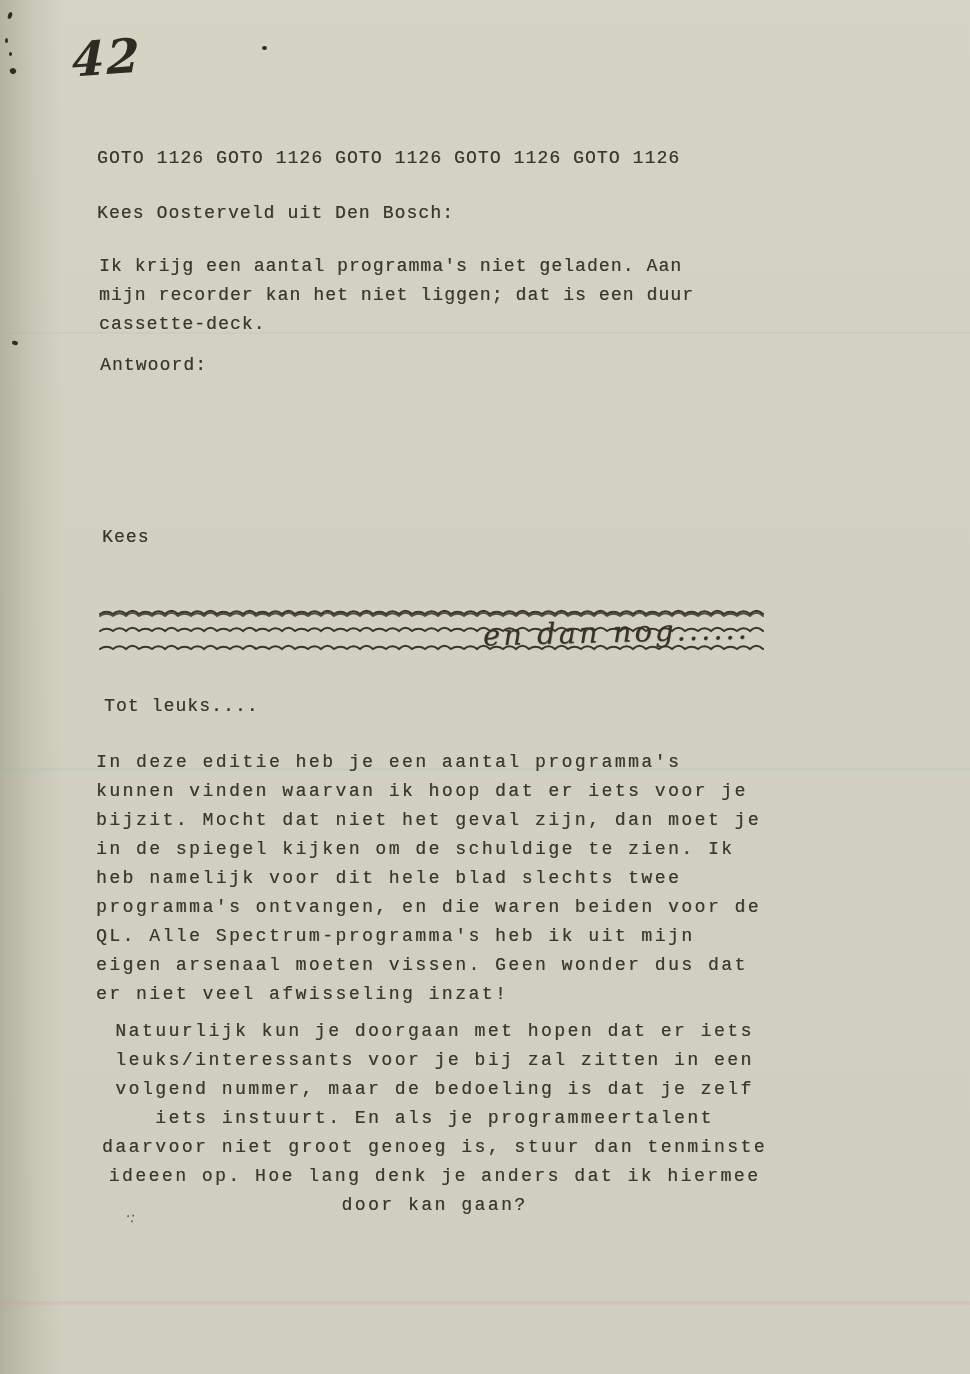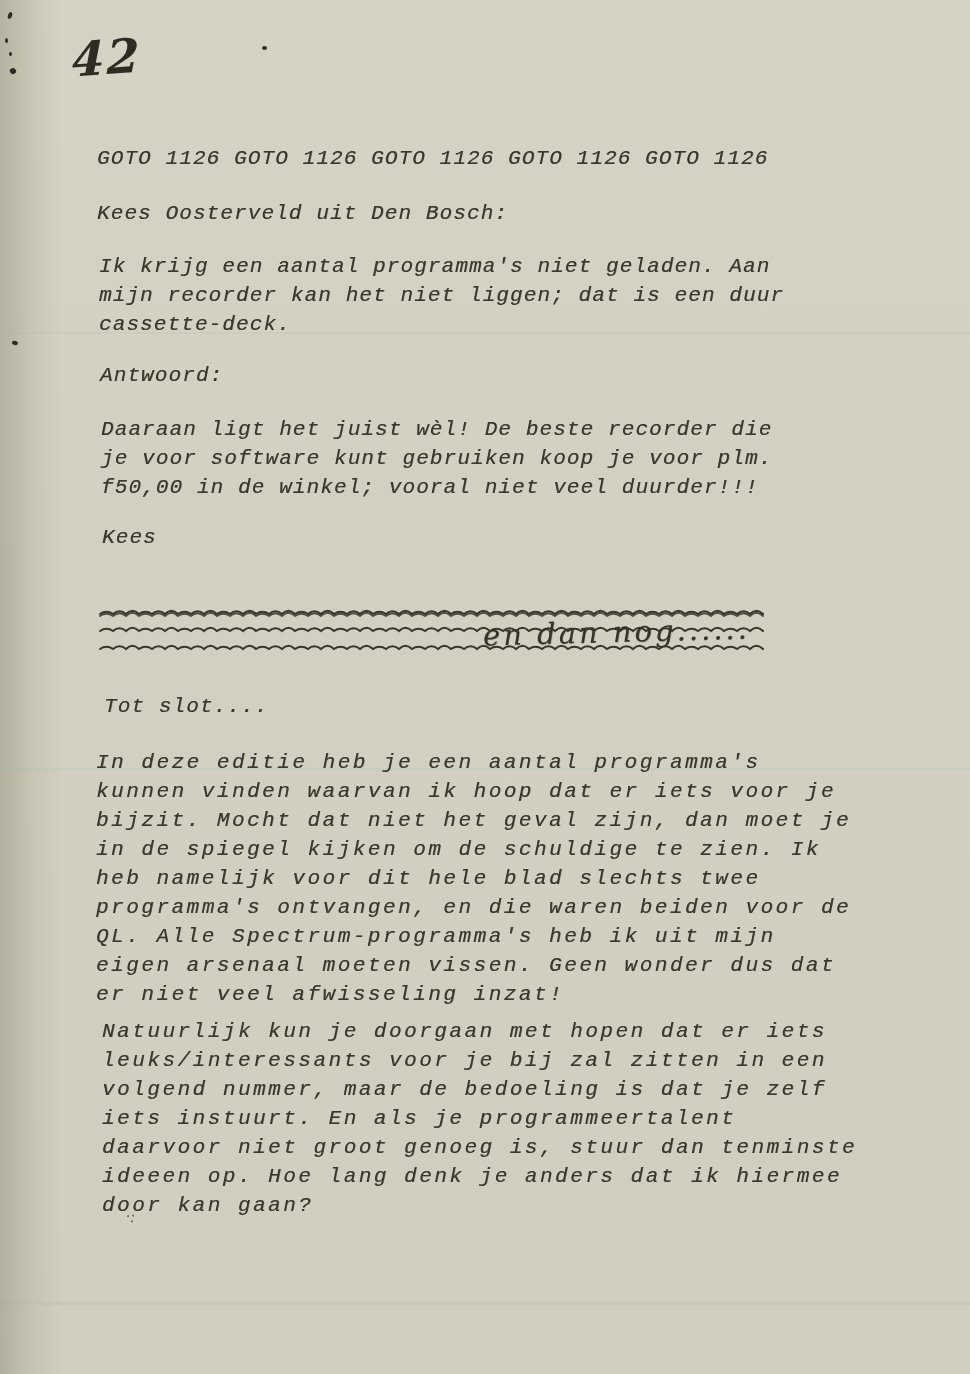--- a/index.html
+++ b/index.html
@@ -41,37 +41,36 @@
     font-family:"DejaVu Serif",serif;
     font-size:47px;font-weight:700;font-style:italic;
     color:#2e2b23;
     transform:rotate(-4deg) skewX(-4deg);
     letter-spacing:2px;
   }
 
   .typed{
     position:absolute;
     color:var(--ink,#3a372e);
-    font-size:21px;line-height:29px;
+    font-size:18px;line-height:29px;
     letter-spacing:1.1px;
     white-space:pre-line;
     text-shadow:0.4px 0.4px 0.6px rgba(52,48,38,0.55);
-    font-style:italic;
   }
   .wide{letter-spacing:2.5px;}
 
   .goto{left:97px;top:144px;}
   .sender{left:97px;top:199px;}
   .question{left:99px;top:252px;}
-  .answer-label{left:100px;top:361px;text-align:center;}
+  .answer-label{left:100px;top:351px;text-align:center;}
   .answer{left:101px;top:415px;}
   .signature{left:102px;top:523px;}
   .tot-slot{left:104px;top:692px;}
   .para3{left:96px;top:748px;}
-  .para4{left:102px;top:1017px;}
+  .para4{left:102px;top:1017px;text-align:center;}
 
   .divider{position:absolute;left:100px;top:606px;width:656px;height:52px;}
   .divider svg{position:absolute;left:0;overflow:visible;}
   .divider svg path{fill:none;stroke:#39352a;stroke-width:2.1;stroke-linecap:round;}
   .w1{top:0;}
   .w1 path.off{stroke-width:1.8;opacity:.85;}
   .w2{top:17px;}
   .w3{top:35px;}
   .divider-note{
     position:absolute;right:6px;top:9px;
@@ -99,40 +98,37 @@
   <div class="smudge"></div>
 
   <div class="page-number">42</div>
 
   <div class="typed goto">GOTO 1126 GOTO 1126 GOTO 1126 GOTO 1126 GOTO 1126</div>
   <div class="typed question">Ik krijg een aantal programma's niet geladen. Aan
 mijn recorder kan het niet liggen; dat is een duur
 cassette-deck.</div>
   <div class="typed sender">Kees Oosterveld uit Den Bosch:</div>
   <div class="typed answer-label">Antwoord:</div>
-  <div class="typed answer">Daaraan ligt het juist wèl! De beste recorder die
-je voor software kunt gebruiken koop je voor plm.
-f50,00 in de winkel; vooral niet veel duurder!!!</div>
   <div class="typed signature">Kees</div>
 
   <div class="divider">
     <svg class="wave w1" width="656" height="12">
       <path d="M0,8 q6.5,-4.5 13,0 q6.5,-5.5 13,0 q6.5,-6.5 13,0 q6.5,-4.5 13,0 q6.5,-5.5 13,0 q6.5,-6.5 13,0 q6.5,-4.5 13,0 q6.5,-5.5 13,0 q6.5,-6.5 13,0 q6.5,-4.5 13,0 q6.5,-5.5 13,0 q6.5,-6.5 13,0 q6.5,-4.5 13,0 q6.5,-5.5 13,0 q6.5,-6.5 13,0 q6.5,-4.5 13,0 q6.5,-5.5 13,0 q6.5,-6.5 13,0 q6.5,-4.5 13,0 q6.5,-5.5 13,0 q6.5,-6.5 13,0 q6.5,-4.5 13,0 q6.5,-5.5 13,0 q6.5,-6.5 13,0 q6.5,-4.5 13,0 q6.5,-5.5 13,0 q6.5,-6.5 13,0 q6.5,-4.5 13,0 q6.5,-5.5 13,0 q6.5,-6.5 13,0 q6.5,-4.5 13,0 q6.5,-5.5 13,0 q6.5,-6.5 13,0 q6.5,-4.5 13,0 q6.5,-5.5 13,0 q6.5,-6.5 13,0 q6.5,-4.5 13,0 q6.5,-5.5 13,0 q6.5,-6.5 13,0 q6.5,-4.5 13,0 q6.5,-5.5 13,0 q6.5,-6.5 13,0 q6.5,-4.5 13,0 q6.5,-5.5 13,0 q6.5,-6.5 13,0 q6.5,-4.5 13,0 q6.5,-5.5 13,0 q6.5,-6.5 13,0 q6.5,-4.5 13,0 q6.5,-5.5 13,0 q6.5,-6.5 13,0"></path>
         <path class="off" d="M0,10 q6.5,-4.5 13,0 q6.5,-5.5 13,0 q6.5,-6.5 13,0 q6.5,-4.5 13,0 q6.5,-5.5 13,0 q6.5,-6.5 13,0 q6.5,-4.5 13,0 q6.5,-5.5 13,0 q6.5,-6.5 13,0 q6.5,-4.5 13,0 q6.5,-5.5 13,0 q6.5,-6.5 13,0 q6.5,-4.5 13,0 q6.5,-5.5 13,0 q6.5,-6.5 13,0 q6.5,-4.5 13,0 q6.5,-5.5 13,0 q6.5,-6.5 13,0 q6.5,-4.5 13,0 q6.5,-5.5 13,0 q6.5,-6.5 13,0 q6.5,-4.5 13,0 q6.5,-5.5 13,0 q6.5,-6.5 13,0 q6.5,-4.5 13,0 q6.5,-5.5 13,0 q6.5,-6.5 13,0 q6.5,-4.5 13,0 q6.5,-5.5 13,0 q6.5,-6.5 13,0 q6.5,-4.5 13,0 q6.5,-5.5 13,0 q6.5,-6.5 13,0 q6.5,-4.5 13,0 q6.5,-5.5 13,0 q6.5,-6.5 13,0 q6.5,-4.5 13,0 q6.5,-5.5 13,0 q6.5,-6.5 13,0 q6.5,-4.5 13,0 q6.5,-5.5 13,0 q6.5,-6.5 13,0 q6.5,-4.5 13,0 q6.5,-5.5 13,0 q6.5,-6.5 13,0 q6.5,-4.5 13,0 q6.5,-5.5 13,0 q6.5,-6.5 13,0 q6.5,-4.5 13,0 q6.5,-5.5 13,0 q6.5,-6.5 13,0"></path>
     </svg>
     <svg class="wave w2" width="656" height="12">
       <path d="M0,8 q6.5,-4.5 13,0 q6.5,-5.5 13,0 q6.5,-6.5 13,0 q6.5,-4.5 13,0 q6.5,-5.5 13,0 q6.5,-6.5 13,0 q6.5,-4.5 13,0 q6.5,-5.5 13,0 q6.5,-6.5 13,0 q6.5,-4.5 13,0 q6.5,-5.5 13,0 q6.5,-6.5 13,0 q6.5,-4.5 13,0 q6.5,-5.5 13,0 q6.5,-6.5 13,0 q6.5,-4.5 13,0 q6.5,-5.5 13,0 q6.5,-6.5 13,0 q6.5,-4.5 13,0 q6.5,-5.5 13,0 q6.5,-6.5 13,0 q6.5,-4.5 13,0 q6.5,-5.5 13,0 q6.5,-6.5 13,0 q6.5,-4.5 13,0 q6.5,-5.5 13,0 q6.5,-6.5 13,0 q6.5,-4.5 13,0 q6.5,-5.5 13,0 q6.5,-6.5 13,0 q6.5,-4.5 13,0 q6.5,-5.5 13,0 q6.5,-6.5 13,0 q6.5,-4.5 13,0 q6.5,-5.5 13,0 q6.5,-6.5 13,0 q6.5,-4.5 13,0 q6.5,-5.5 13,0 q6.5,-6.5 13,0 q6.5,-4.5 13,0 q6.5,-5.5 13,0 q6.5,-6.5 13,0 q6.5,-4.5 13,0 q6.5,-5.5 13,0 q6.5,-6.5 13,0 q6.5,-4.5 13,0 q6.5,-5.5 13,0 q6.5,-6.5 13,0 q6.5,-4.5 13,0 q6.5,-5.5 13,0 q6.5,-6.5 13,0"></path>
     </svg>
     <svg class="wave w3" width="656" height="12">
       <path d="M0,8 q6.5,-4.5 13,0 q6.5,-5.5 13,0 q6.5,-6.5 13,0 q6.5,-4.5 13,0 q6.5,-5.5 13,0 q6.5,-6.5 13,0 q6.5,-4.5 13,0 q6.5,-5.5 13,0 q6.5,-6.5 13,0 q6.5,-4.5 13,0 q6.5,-5.5 13,0 q6.5,-6.5 13,0 q6.5,-4.5 13,0 q6.5,-5.5 13,0 q6.5,-6.5 13,0 q6.5,-4.5 13,0 q6.5,-5.5 13,0 q6.5,-6.5 13,0 q6.5,-4.5 13,0 q6.5,-5.5 13,0 q6.5,-6.5 13,0 q6.5,-4.5 13,0 q6.5,-5.5 13,0 q6.5,-6.5 13,0 q6.5,-4.5 13,0 q6.5,-5.5 13,0 q6.5,-6.5 13,0 q6.5,-4.5 13,0 q6.5,-5.5 13,0 q6.5,-6.5 13,0 q6.5,-4.5 13,0 q6.5,-5.5 13,0 q6.5,-6.5 13,0 q6.5,-4.5 13,0 q6.5,-5.5 13,0 q6.5,-6.5 13,0 q6.5,-4.5 13,0 q6.5,-5.5 13,0 q6.5,-6.5 13,0 q6.5,-4.5 13,0 q6.5,-5.5 13,0 q6.5,-6.5 13,0 q6.5,-4.5 13,0 q6.5,-5.5 13,0 q6.5,-6.5 13,0 q6.5,-4.5 13,0 q6.5,-5.5 13,0 q6.5,-6.5 13,0 q6.5,-4.5 13,0 q6.5,-5.5 13,0 q6.5,-6.5 13,0"></path>
     </svg>
     <div class="divider-note">en dan nog......</div>
   </div>
 
-  <div class="typed tot-slot">Tot slot....</div>
+  <div class="typed tot-slot">Tot leuks....</div>
   <div class="typed wide para3">In deze editie heb je een aantal programma's
 kunnen vinden waarvan ik hoop dat er iets voor je
 bijzit. Mocht dat niet het geval zijn, dan moet je
 in de spiegel kijken om de schuldige te zien. Ik
 heb namelijk voor dit hele blad slechts twee
 programma's ontvangen, en die waren beiden voor de
 QL. Alle Spectrum-programma's heb ik uit mijn
 eigen arsenaal moeten vissen. Geen wonder dus dat
 er niet veel afwisseling inzat!</div>
   <div class="typed wide para4">Natuurlijk kun je doorgaan met hopen dat er iets

